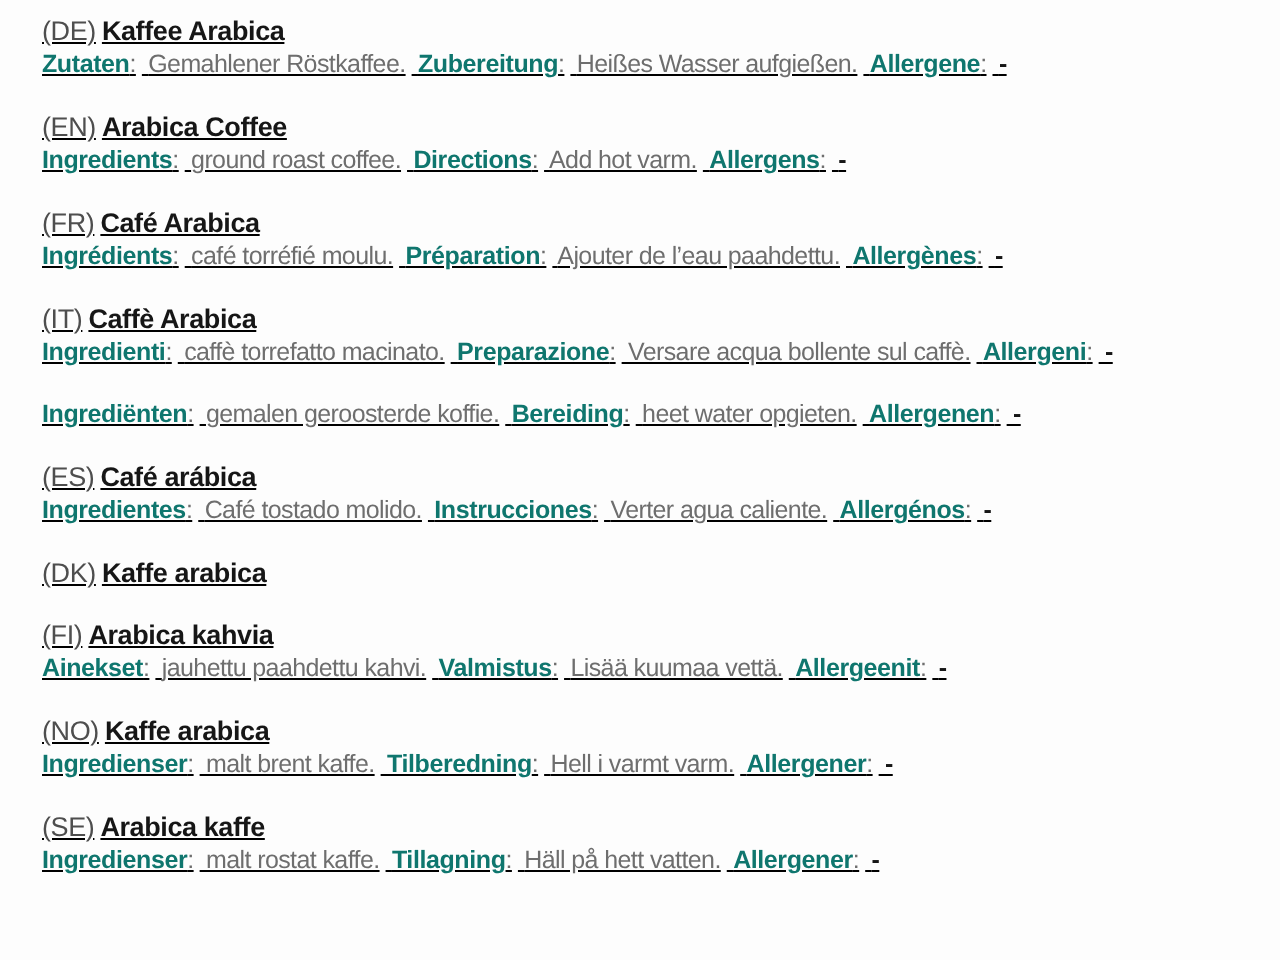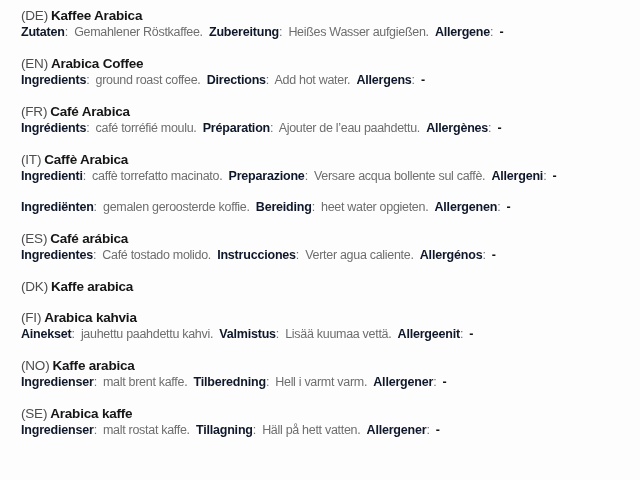--- a/index.html
+++ b/index.html
@@ -10,20 +10,21 @@
   body {
     width: 640px;
     height: 480px;
     overflow: hidden;
     box-sizing: border-box;
     padding: 7px 6px 0 21px;
     font-family: "Liberation Sans", sans-serif;
   }
   .entry {
     margin-bottom: 14px;
+    text-decoration: underline;
   }
   .title {
     font-size: 13.5px;
     line-height: 17px;
     letter-spacing: -0.2px;
     white-space: nowrap;
   }
   .code {
     color: #4e4e4e;
     font-weight: 400;
@@ -35,21 +36,21 @@
   }
   .desc {
     font-size: 12.5px;
     line-height: 17px;
     letter-spacing: -0.3px;
     color: #6e6e6e;
     white-space: nowrap;
   }
   .lbl {
     font-weight: 700;
-    color: #0f172a;
+    color: #0f766e;
     letter-spacing: -0.2px;
   }
   .sep {
     color: #6e6e6e;
     margin-right: 3px;
   }
   .val {
     margin-right: 3px;
   }
   .dash {
@@ -68,21 +69,21 @@
     <span class="val">Heißes Wasser aufgießen.</span>
     <span class="lbl">Allergene</span><span class="sep">:</span>
     <span class="dash">-</span></div>
 </div>
 
 <div class="entry">
   <div class="title"><span class="code">(EN)</span><span class="name">Arabica Coffee</span></div>
   <div class="desc"><span class="lbl">Ingredients</span><span class="sep">:</span>
     <span class="val">ground roast coffee.</span>
     <span class="lbl">Directions</span><span class="sep">:</span>
-    <span class="val">Add hot water.</span>
+    <span class="val">Add hot varm.</span>
     <span class="lbl">Allergens</span><span class="sep">:</span>
     <span class="dash">-</span></div>
 </div>
 
 <div class="entry">
   <div class="title"><span class="code">(FR)</span><span class="name">Café Arabica</span></div>
   <div class="desc"><span class="lbl">Ingrédients</span><span class="sep">:</span>
     <span class="val">café torréfié moulu.</span>
     <span class="lbl">Préparation</span><span class="sep">:</span>
     <span class="val">Ajouter de l’eau paahdettu.</span>

